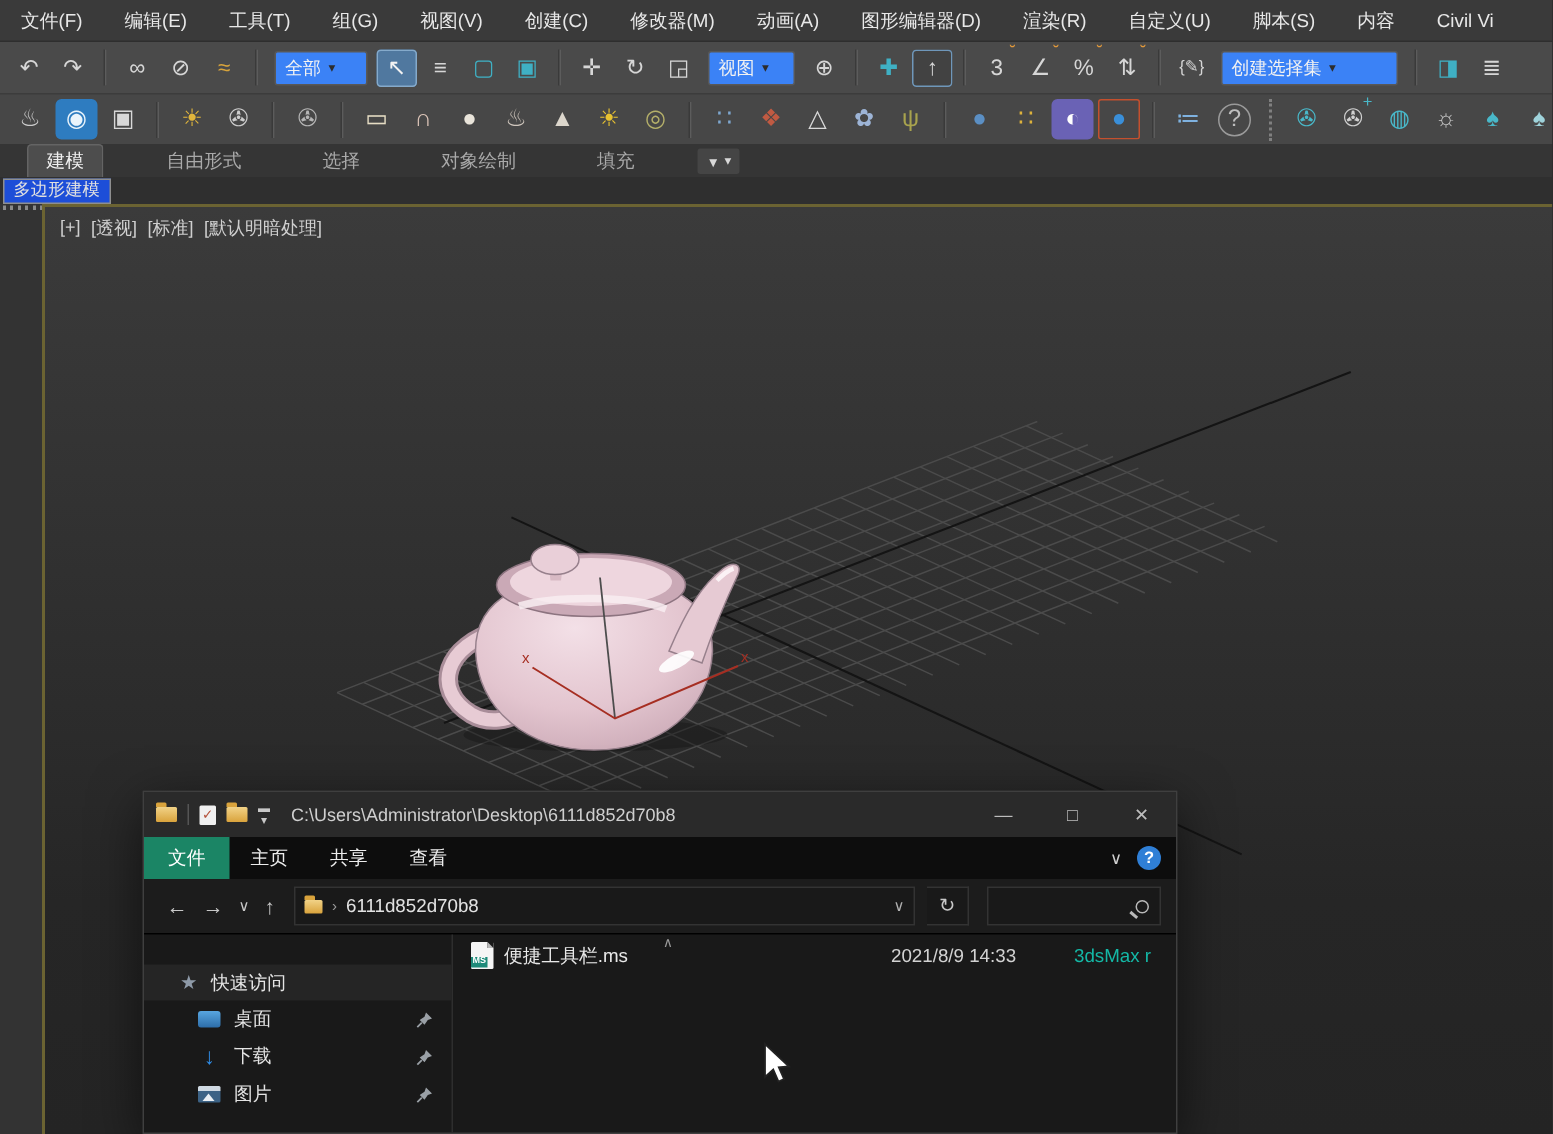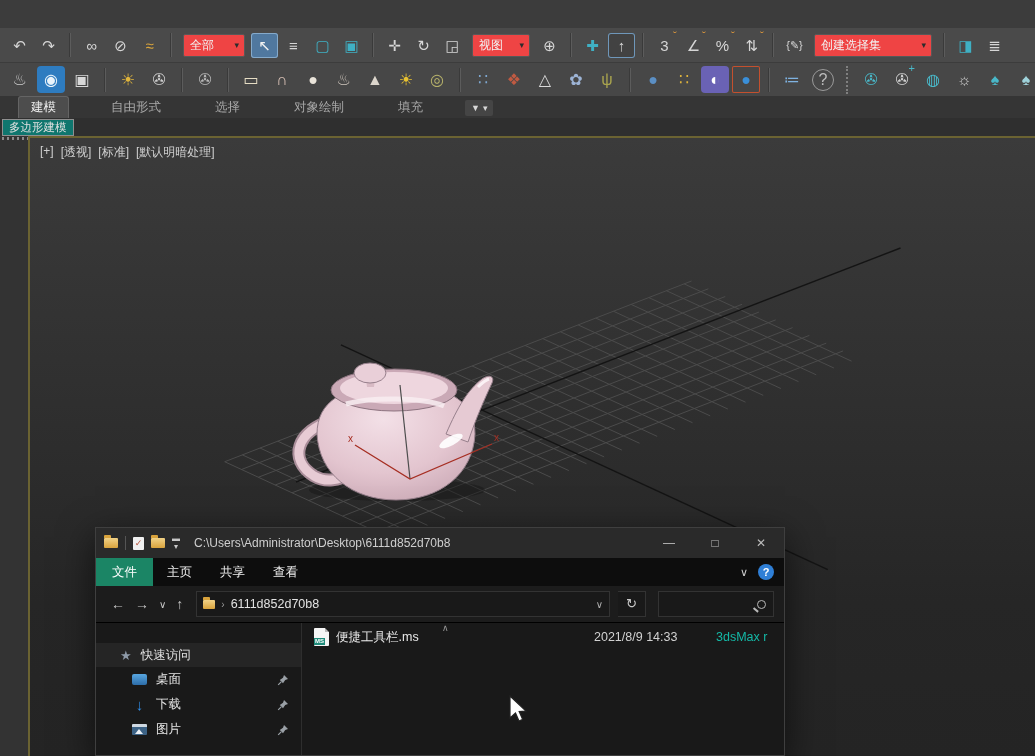--- a/index.html
+++ b/index.html
@@ -21,35 +21,35 @@
     text-align:center;font-size:15px;color:#d6d6d6;border-radius:3px;flex:0 0 auto;}
   .tb2 .tb-icon{width:28px;height:27px;line-height:27px;font-size:16px;}
   .tb-icon.active{background:#50789f;box-shadow:inset 0 0 0 1px #85aacb;}
   .tb-icon.boxed{box-shadow:inset 0 0 0 1px #6f97ba;background:#424242;}
   .tb-icon.teal{color:#3fb0c4;}
   .tb-icon.filled{border-radius:4px;}
   .tb-icon.circ{border:1px solid #9a9a9a;border-radius:50%;width:22px;height:22px;line-height:20px;margin:0 3px;}
   .tb-icon .sup{position:absolute;top:-3px;right:1px;font-size:11px;line-height:10px;}
   .tb-sep{width:2px;height:24px;margin:0 5px;background:#3a3a3a;border-right:1px solid #5c5c5c;flex:0 0 auto;}
   .tb-sep2{width:0;height:28px;margin:0 6px;border-left:2px dotted #808080;flex:0 0 auto;}
-  .tb-dd{height:23px;background:#ef4444;border:1px solid #585858;border-radius:2px;
-    display:inline-flex;align-items:center;justify-content:space-between;margin:0 4px;flex:0 0 auto;}
+  .tb-dd{height:23px;background:#3b82f6;border:1px solid #585858;border-radius:2px;
+    display:inline-flex;align-items:center;margin:0 4px;flex:0 0 auto;}
   .dd-label{font-size:12px;color:#f2f2f2;padding-left:6px;overflow:hidden;white-space:nowrap;}
   .dd-arrow{font-size:9px;color:#2c2c2c;padding:0 5px;}
 
   
   .rtabs{position:absolute;left:0;top:96px;width:1035px;height:22px;background:#353535;
     display:flex;align-items:flex-end;padding-left:18px;gap:30px;}
   .rtab{font-size:12.5px;color:#a9a9a9;padding:2px 12px 3px;line-height:16px;}
   .rtab.active{background:#4d4d4d;color:#efefef;border:1px solid #646464;border-bottom:none;border-radius:3px 3px 0 0;}
   .rmin{display:inline-flex;align-items:center;gap:3px;color:#d8d8d8;font-size:9px;
     background:#454545;border-radius:2px;padding:3px 6px;margin-bottom:2px;}
   .rpanel{position:absolute;left:0;top:118px;width:1035px;height:18px;background:#2f2f2f;
     display:flex;align-items:center;}
-  .rpanel-btn{margin-left:2px;font-size:11.5px;color:#e0e0e0;background:#0f766e;
+  .rpanel-btn{margin-left:2px;font-size:11.5px;color:#e0e0e0;background:#1d4ed8;
     border:1px solid #8f8f8f;padding:0px 6px 1px;line-height:14px;}
 
   
   .leftstrip{position:absolute;left:0;top:136px;width:28px;height:620px;background:#333;}
   .grip{position:absolute;left:2px;top:137px;width:66px;height:3px;
     background:repeating-linear-gradient(90deg,#8a8a8a 0 2px,transparent 2px 5px);}
   .viewport{position:absolute;left:28px;top:136px;width:1007px;height:620px;
     border-left:2px solid #6b6332;border-top:2px solid #6b6332;
     background:linear-gradient(#3b3b3b,#262626 75%,#242424);}
   .viewport svg{position:absolute;left:0;top:0;}
@@ -128,20 +128,36 @@
   .msfile::before{content:"";position:absolute;right:0;top:0;border-left:4px solid #b9b9b9;
     border-top:4px solid #191919;}
   .msfile .tag{position:absolute;left:0;bottom:1px;background:#1f8b7a;color:#fff;font-size:6px;
     font-weight:bold;line-height:7px;padding:0 1px;}
 </style>
 </head>
 <body>
 
 <div class="screen">
 
+  <div class="menubar">
+      <div class="menu-item">文件(F)</div>
+      <div class="menu-item">编辑(E)</div>
+      <div class="menu-item">工具(T)</div>
+      <div class="menu-item">组(G)</div>
+      <div class="menu-item">视图(V)</div>
+      <div class="menu-item">创建(C)</div>
+      <div class="menu-item">修改器(M)</div>
+      <div class="menu-item">动画(A)</div>
+      <div class="menu-item">图形编辑器(D)</div>
+      <div class="menu-item">渲染(R)</div>
+      <div class="menu-item">自定义(U)</div>
+      <div class="menu-item">脚本(S)</div>
+      <div class="menu-item">内容</div>
+      <div class="menu-item">Civil Vi</div>
+    </div>
 
   <div class="tb1">
       <span class="tb-icon">↶</span>
       <span class="tb-icon">↷</span>
       <span class="tb-sep"></span>
       <span class="tb-icon">∞</span>
       <span class="tb-icon">⊘</span>
       <span class="tb-icon" style="color: rgb(216, 164, 60);">≈</span>
       <span class="tb-sep"></span>
       <span class="tb-dd" style="width: 62px;">

